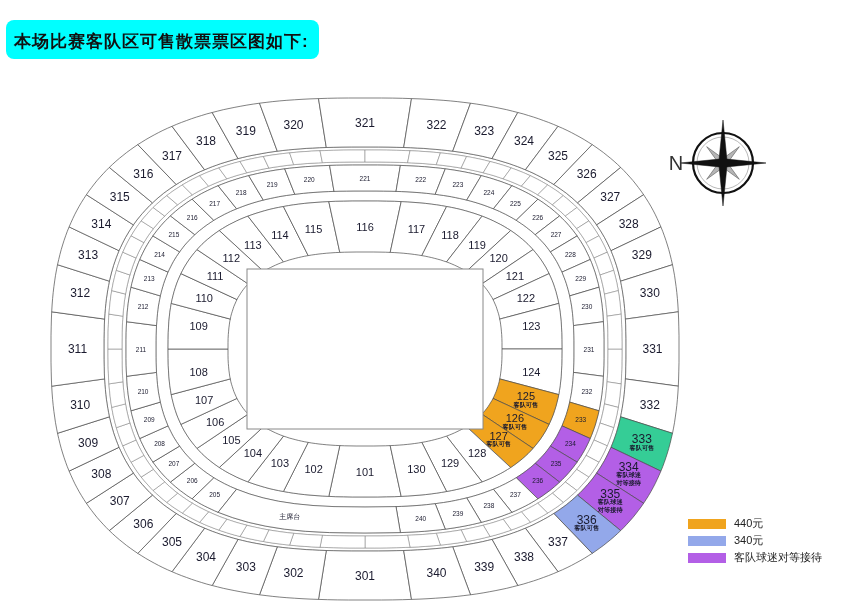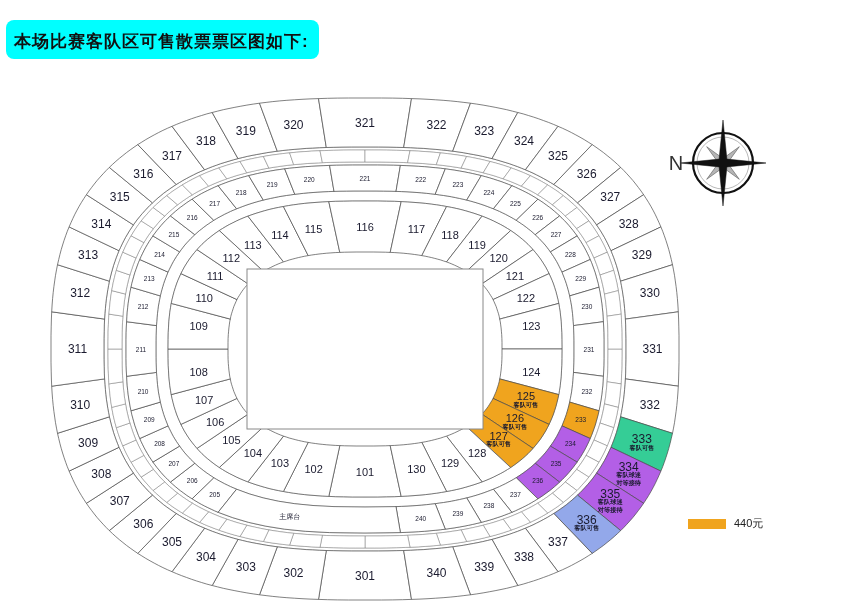--- a/index.html
+++ b/index.html
@@ -320,15 +320,23 @@
         <path d="M766.0,163.0L726.9,166.9L723.0,206.0L719.1,166.9L680.0,163.0L719.1,159.1L723.0,120.0L726.9,159.1Z" fill="#111" stroke="#111" stroke-width="0.5"></path>
         <text x="676" y="163" text-anchor="middle" dominant-baseline="central" font-size="20" fill="#333">N</text>
       </g>
     </svg>
 
   <div class="legend">
       <div class="legend-row">
         <span class="legend-swatch" style="background: rgb(240, 164, 30);"></span>
         <span class="legend-label">440元</span>
       </div>
+      <div class="legend-row">
+        <span class="legend-swatch" style="background: rgb(147, 168, 234);"></span>
+        <span class="legend-label">340元</span>
+      </div>
+      <div class="legend-row">
+        <span class="legend-swatch" style="background: rgb(179, 95, 230);"></span>
+        <span class="legend-label">客队球迷对等接待</span>
+      </div>
     </div>
 
 </div>
 
 </body></html>

